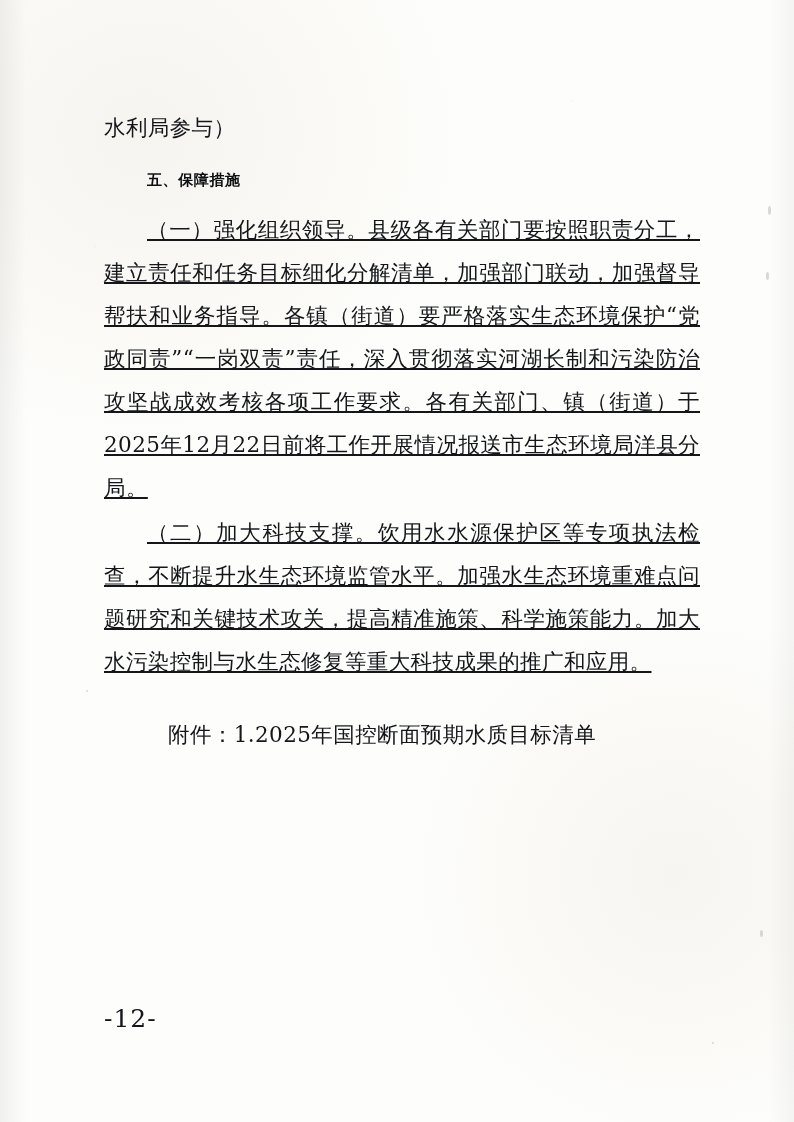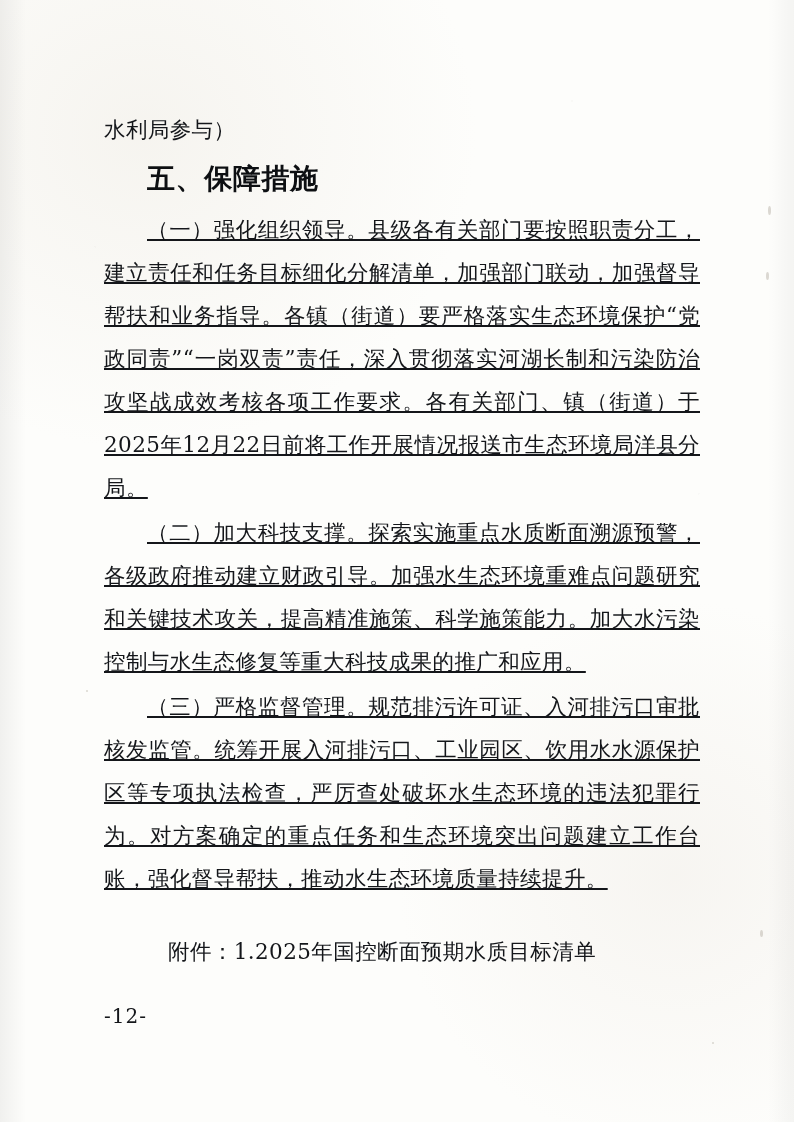--- a/index.html
+++ b/index.html
@@ -47,45 +47,46 @@
     text-align: justify;
     text-justify: inter-character;
     margin: 0 0 2px 0;
     color: #14161a;
   }
   .para.indent {
     text-indent: 43px;
     text-decoration: underline;
   }
   .heading {
-    font-size: 28px;
+    font-size: 15px;
     line-height: 43px;
     letter-spacing: 0.6px;
     font-weight: bold;
     text-indent: 43px;
     margin: 8px 0 6px 0;
     color: #0d0f12;
-    font-family: Liberation Mono, monospace;
+    font-family: Liberation Serif, serif;
   }
   .first-line {
     margin-bottom: 6px;
+    font-family: Liberation Mono, monospace;
   }
   .attachment {
     font-size: 21.5px;
     line-height: 43px;
     letter-spacing: 0.4px;
     text-indent: 64px;
     margin-top: 30px;
     color: #14161a;
   }
   .page-number {
     position: absolute;
     left: 104px;
     top: 1004px;
-    font-size: 20px;
+    font-size: 25px;
     letter-spacing: 1px;
     color: #14161a;
   }
   .speck {
     position: absolute;
     background: #b9b4aa;
     border-radius: 50%;
     opacity: 0.5;
   }
   .edge-shade {
@@ -117,20 +118,19 @@
   <span class="speck" style="left:760px;top:930px;width:3px;height:7px;"></span>
   <span class="speck" style="left:86px;top:690px;width:2px;height:2px;"></span>
   <span class="speck" style="left:712px;top:1042px;width:2px;height:2px;"></span>
 
   <div class="content">
     <p class="para first-line">水利局参与）</p>
 
     <p class="heading">五、保障措施</p>
 
     <p class="para indent">（一）强化组织领导。县级各有关部门要按照职责分工，建立责任和任务目标细化分解清单，加强部门联动，加强督导帮扶和业务指导。各镇（街道）要严格落实生态环境保护“党政同责”“一岗双责”责任，深入贯彻落实河湖长制和污染防治攻坚战成效考核各项工作要求。各有关部门、镇（街道）于2025年12月22日前将工作开展情况报送市生态环境局洋县分局。</p>
-    <p class="para indent">（二）加大科技支撑。探索实施重点水质断面溯源预警，各级政府推动建立财政引导。加强水生态环境重难点问题研究和关键技术攻关，提高精准施策、科学施策能力。加大水污染控制与水生态修复等重大科技成果的推广和应用。</p>
-    <p class="para indent">（三）严格监督管理。规范排污许可证、入河排污口审批核发监管。统筹开展入河排污口、工业园区、饮用水水源保护区等专项执法检查，严厉查处破坏水生态环境的违法犯罪行为。对方案确定的重点任务和生态环境突出问题建立工作台账，强化督导帮扶，推动水生态环境质量持续提升。</p>
+    <p class="para indent">（二）加大科技支撑。饮用水水源保护区等专项执法检查，不断提升水生态环境监管水平。加强水生态环境重难点问题研究和关键技术攻关，提高精准施策、科学施策能力。加大水污染控制与水生态修复等重大科技成果的推广和应用。</p>
 
     <p class="para attachment">附件：1.2025年国控断面预期水质目标清单</p>
   </div>
 
   <div class="page-number">-12-</div>
 </div>
 
 </body></html>

